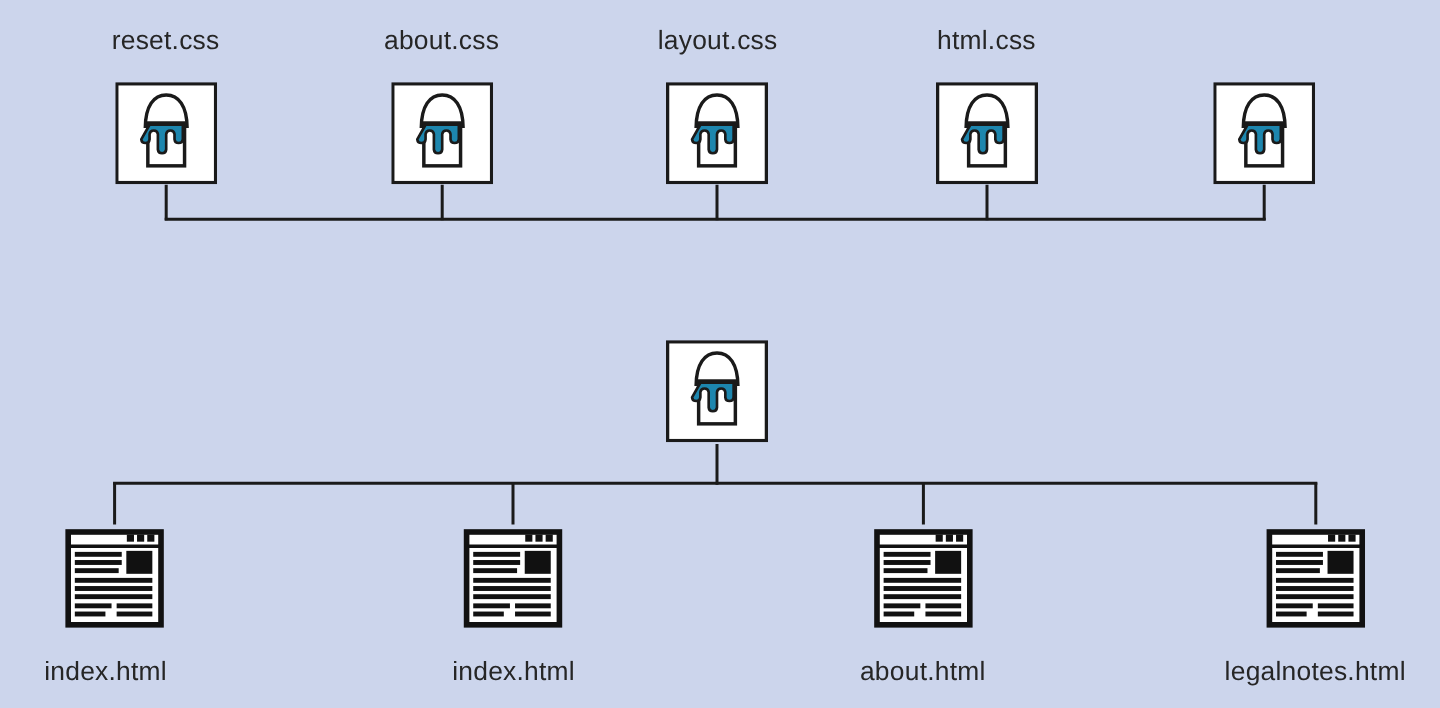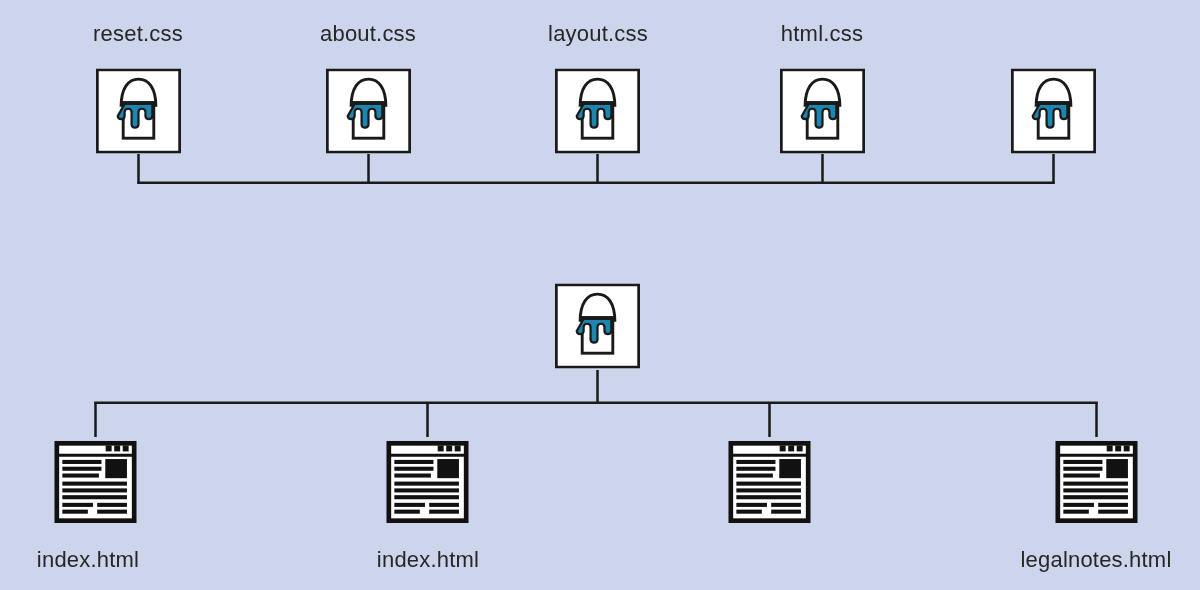--- a/index.html
+++ b/index.html
@@ -163,15 +163,16 @@
       </svg>
     </div>
   <div class="icon html-icon" id="icon-legalnotes">
       <svg viewBox="0 0 100 100">
         <use href="#sym-browser"></use>
       </svg>
     </div>
 
   <div class="file-label" id="lbl-index">index.html</div>
   <div class="file-label" id="lbl-recipe">index.html</div>
+  <div class="file-label" id="lbl-about">about.html</div>
   <div class="file-label" id="lbl-legalnotes">legalnotes.html</div>
 
 </div>
 
 </body></html>

